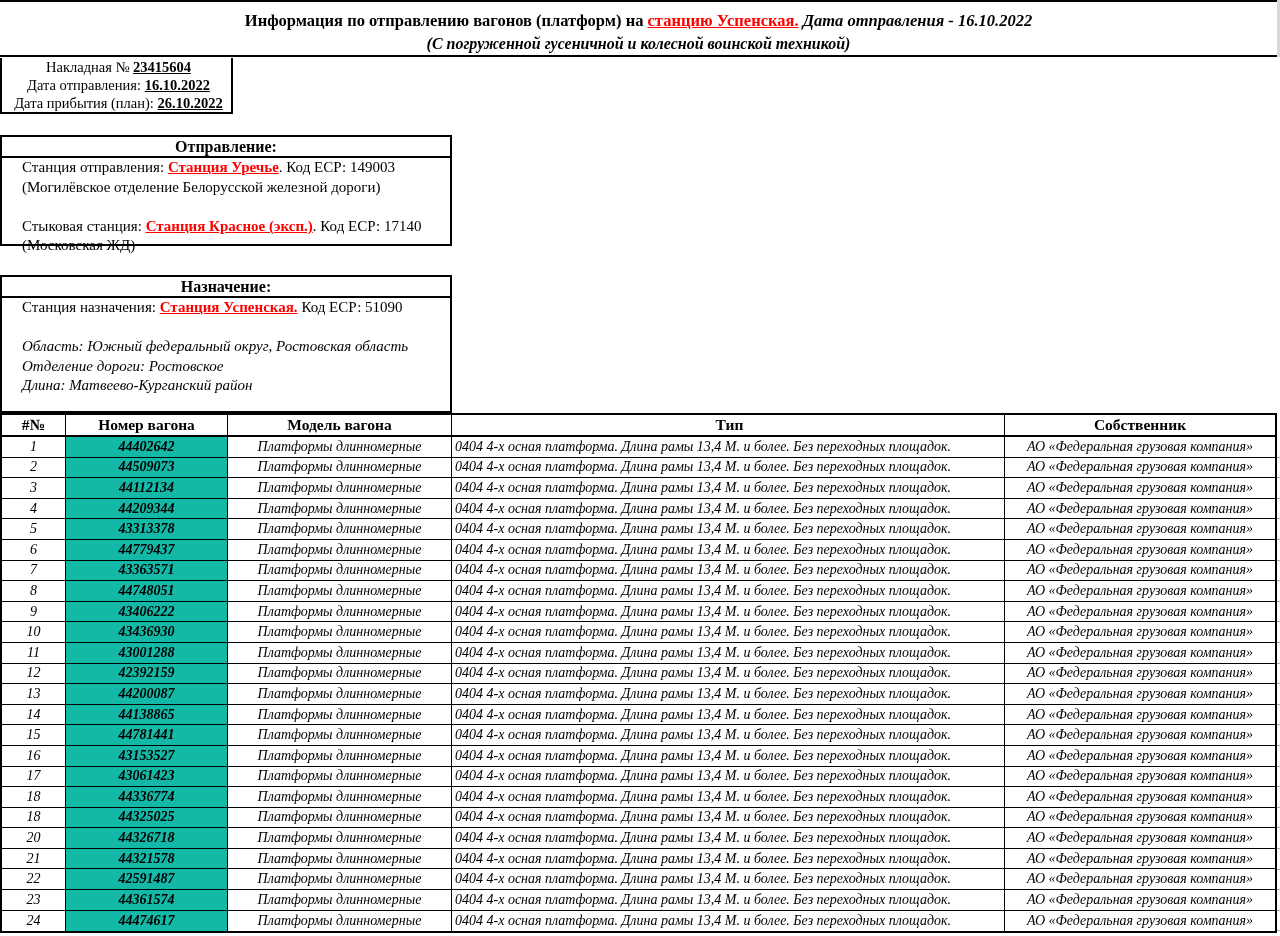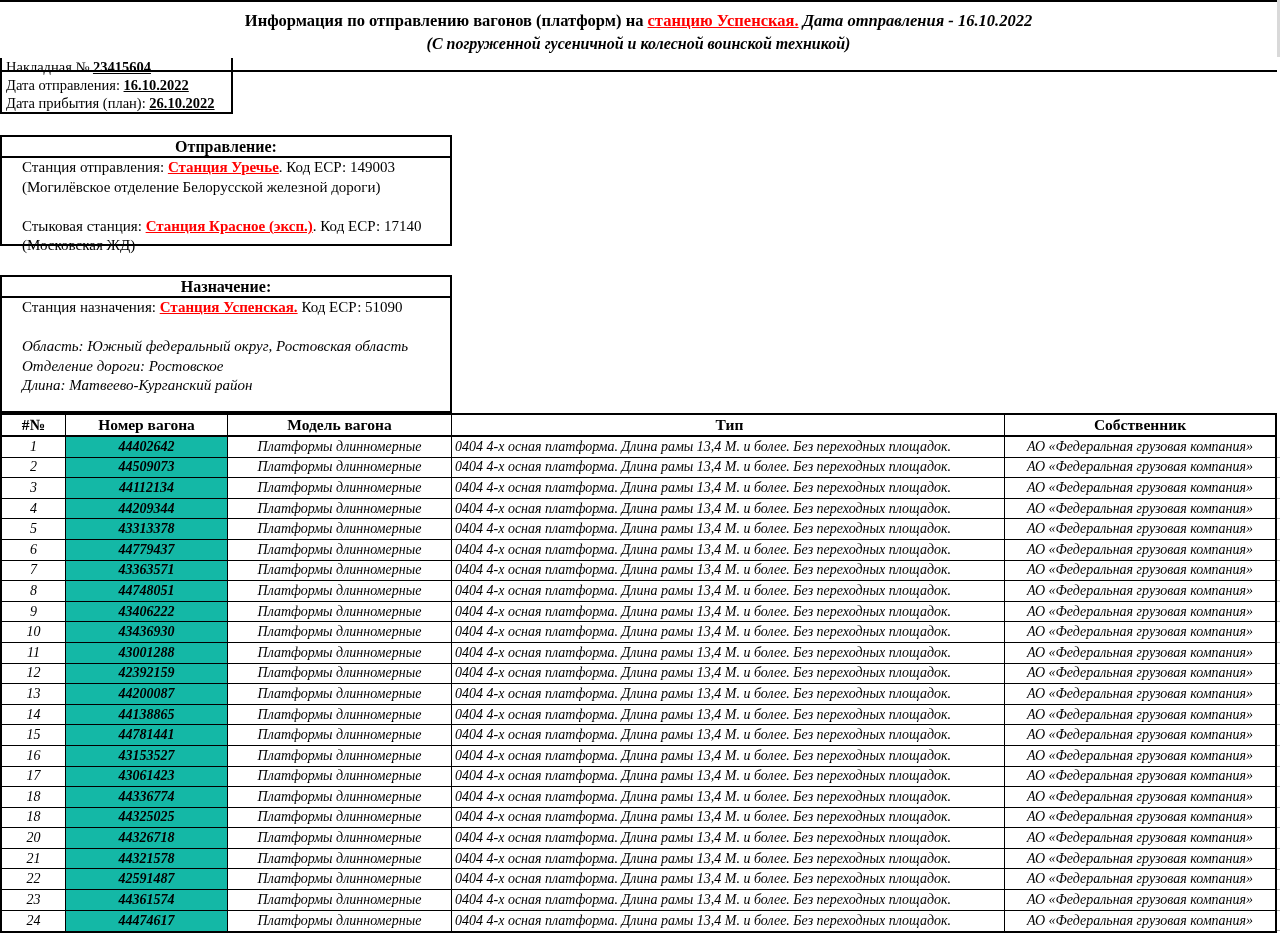--- a/index.html
+++ b/index.html
@@ -8,39 +8,39 @@
     width:1280px; height:936px; position:relative; overflow:hidden;
     font-family:"Liberation Serif","DejaVu Serif",serif; color:#000;
   }
   .b { font-weight:bold; }
   .i { font-style:italic; }
   .u { text-decoration:underline; }
   .red { color:#FF0000; }
 
   
   .title-block {
-    position:absolute; left:0; top:0; width:1277px; height:72px;
+    position:absolute; left:0; top:0; width:1277px; height:57px;
     border-top:2px solid #000; border-bottom:2px solid #000;
     text-align:center; padding-top:8px;
   }
   .title-line1 { font-size:16.5px; line-height:22px; }
   .title-line2 { font-size:16px; line-height:24px; }
 
   
   .right-gray { position:absolute; left:1277px; top:0; width:3px; height:57px; background:#d9d9d9; }
   .right-ticks {
     position:absolute; left:1277px; top:437px; width:3px; height:497px;
     background:repeating-linear-gradient(to bottom,#fff 0,#fff 19.6px,#aaa 19.6px,#aaa 20.6px);
   }
 
   
   .waybill-box {
     position:absolute; left:0; top:58px; width:233px; height:56px;
     border:2px solid #000; border-top:none;
-    font-size:14.5px; padding-left:4px;
+    font-size:14.5px; padding-left:4px;text-align:center;
   }
   .waybill-box .line { height:18px; line-height:18px; white-space:nowrap; }
 
   
   .info-box { position:absolute; left:0; width:452px; border:2px solid #000; font-size:15px; }
   .dep-box  { top:135px; height:111px; }
   .dest-box { top:275px; height:138px; }
   .info-header {
     text-align:center; font-weight:bold; font-size:16px;
     height:21px; line-height:20px; border-bottom:2px solid #000;

